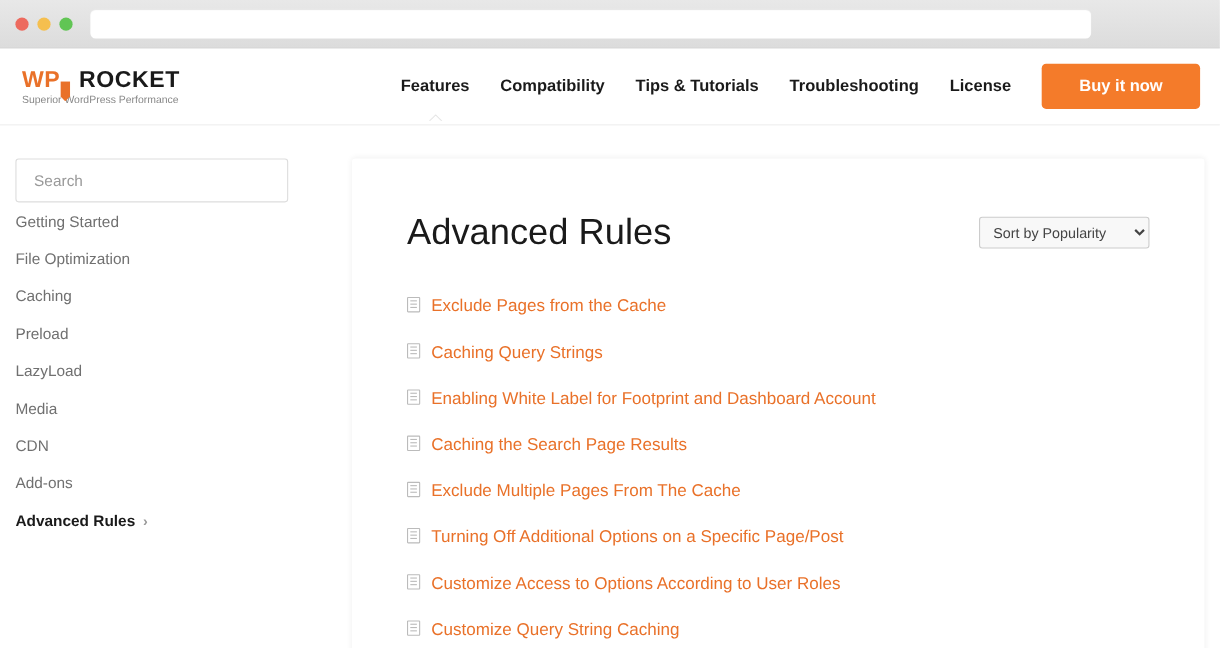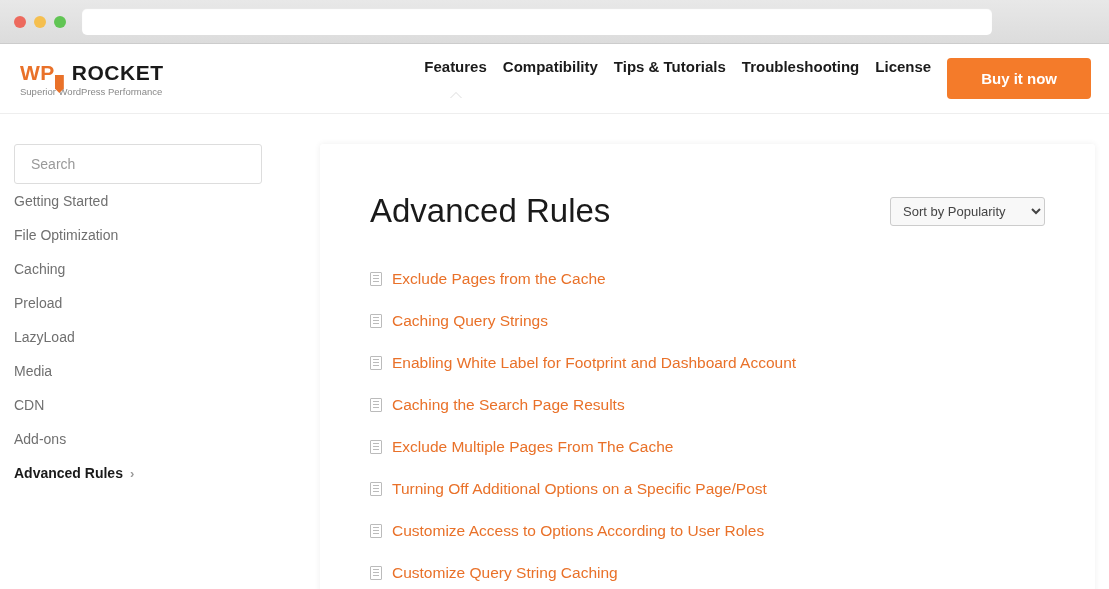--- a/index.html
+++ b/index.html
@@ -14,21 +14,21 @@
     .url-bar { flex: 1; background: #fff; height: 27px; border-radius: 5px; box-shadow: inset 0 1px 1px rgba(0,0,0,0.1); max-width: 910px; }
     
     .header { display: flex; align-items: center; justify-content: space-between; padding: 14px 18px; border-bottom: 1px solid #eee; }
     .logo { display: flex; flex-direction: column; }
     .logo-main { display: flex; align-items: center; font-weight: 700; font-size: 21px; letter-spacing: 0.5px; }
     .logo-wp { color: #e97129; position: relative; padding-left: 2px;}
     .logo-rocket { color: #1a1a1a; margin-left: 4px; }
     .logo-tagline { color: #888; font-size: 9.5px; margin-top: 1px; margin-left: 2px; }
     .logo-ribbon { display: inline-block; width: 9px; height: 18px; background: #e97129; margin-right: 4px; vertical-align: middle; clip-path: polygon(0 0, 100% 0, 100% 75%, 50% 100%, 0 75%); position: relative; top: 10px; }
     
-    .nav { display: flex; align-items: flex-start; gap: 16px; }
+    .nav { display: flex; align-items: center; gap: 28px; }
     .nav-link { color: #1a1a1a; font-weight: 600; font-size: 15px; cursor: pointer; position: relative;}
     .nav-link.active::after { content:''; position:absolute; bottom:-24px; left:50%; transform:translateX(-50%); width:0; height:0; border-left:6px solid transparent; border-right:6px solid transparent; border-bottom:6px solid #fff; filter: drop-shadow(0 -1px 0 #ddd);}
     .buy-btn { background: #f47b2a; color: #fff; font-weight: 700; font-size: 15px; padding: 12px 34px; border-radius: 4px; border: none; cursor: pointer; }
     
     .content-wrap { display: flex; padding: 30px 14px 0 14px; gap: 58px; align-items: flex-start; }
     
     .sidebar { width: 248px; flex-shrink: 0; }
     .search-box { border: 1px solid #ddd; border-radius: 3px; padding: 11px 16px; width: 100%; font-size: 14px; color: #333; }
     .search-box::placeholder { color: #999; }
     .categories-title { font-size: 13px; font-weight: 700; color: #1a1a1a; margin-top: 36px; margin-bottom: 18px; letter-spacing: 0.3px; }
@@ -36,21 +36,21 @@
     .cat-item { color: #707070; font-size: 14px; padding: 9px 0; cursor: pointer; display: flex; align-items: flex-end; }
     .cat-item.active { color: #1a1a1a; font-weight: 700; }
     .chevron { margin-left: 7px; font-size: 13px; color: #999; }
     
     .main { flex: 1; background: #fff; box-shadow: 0 0 6px rgba(0,0,0,0.07); border-radius: 3px; padding: 48px 50px 20px 50px; }
     .main-header { display: flex; justify-content: space-between; align-items: center; margin-bottom: 28px; }
     .page-title { font-size: 33px; font-weight: 400; color: #1a1a1a; }
     .sort-select { border: 1px solid #ccc; background: #f8f8f8; font-size: 13px; padding: 5px 8px; border-radius: 3px; color: #444; cursor: pointer; width: 155px; }
     
     .article-list { list-style: none; }
-    .article-item { padding: 12px 0; display: flex; align-items: center; }
+    .article-item { padding: 12px 0; display: flex; align-items: flex-start; }
     .doc-icon { width: 12px; height: 14px; border: 1px solid #bbb; border-radius: 1px; margin-right: 10px; position: relative; flex-shrink: 0; }
     .doc-icon::before { content: ''; position: absolute; top: 2px; left: 2px; right: 2px; height: 1px; background: #bbb; box-shadow: 0 3px 0 #bbb, 0 6px 0 #bbb; }
     .article-link { color: #e97129; font-size: 15.5px; cursor: pointer; }
   </style>
 </head>
 <body>
 
 <div class="browser-chrome">
   <div class="traffic-lights">
     <div class="traffic-light tl-red"></div>

